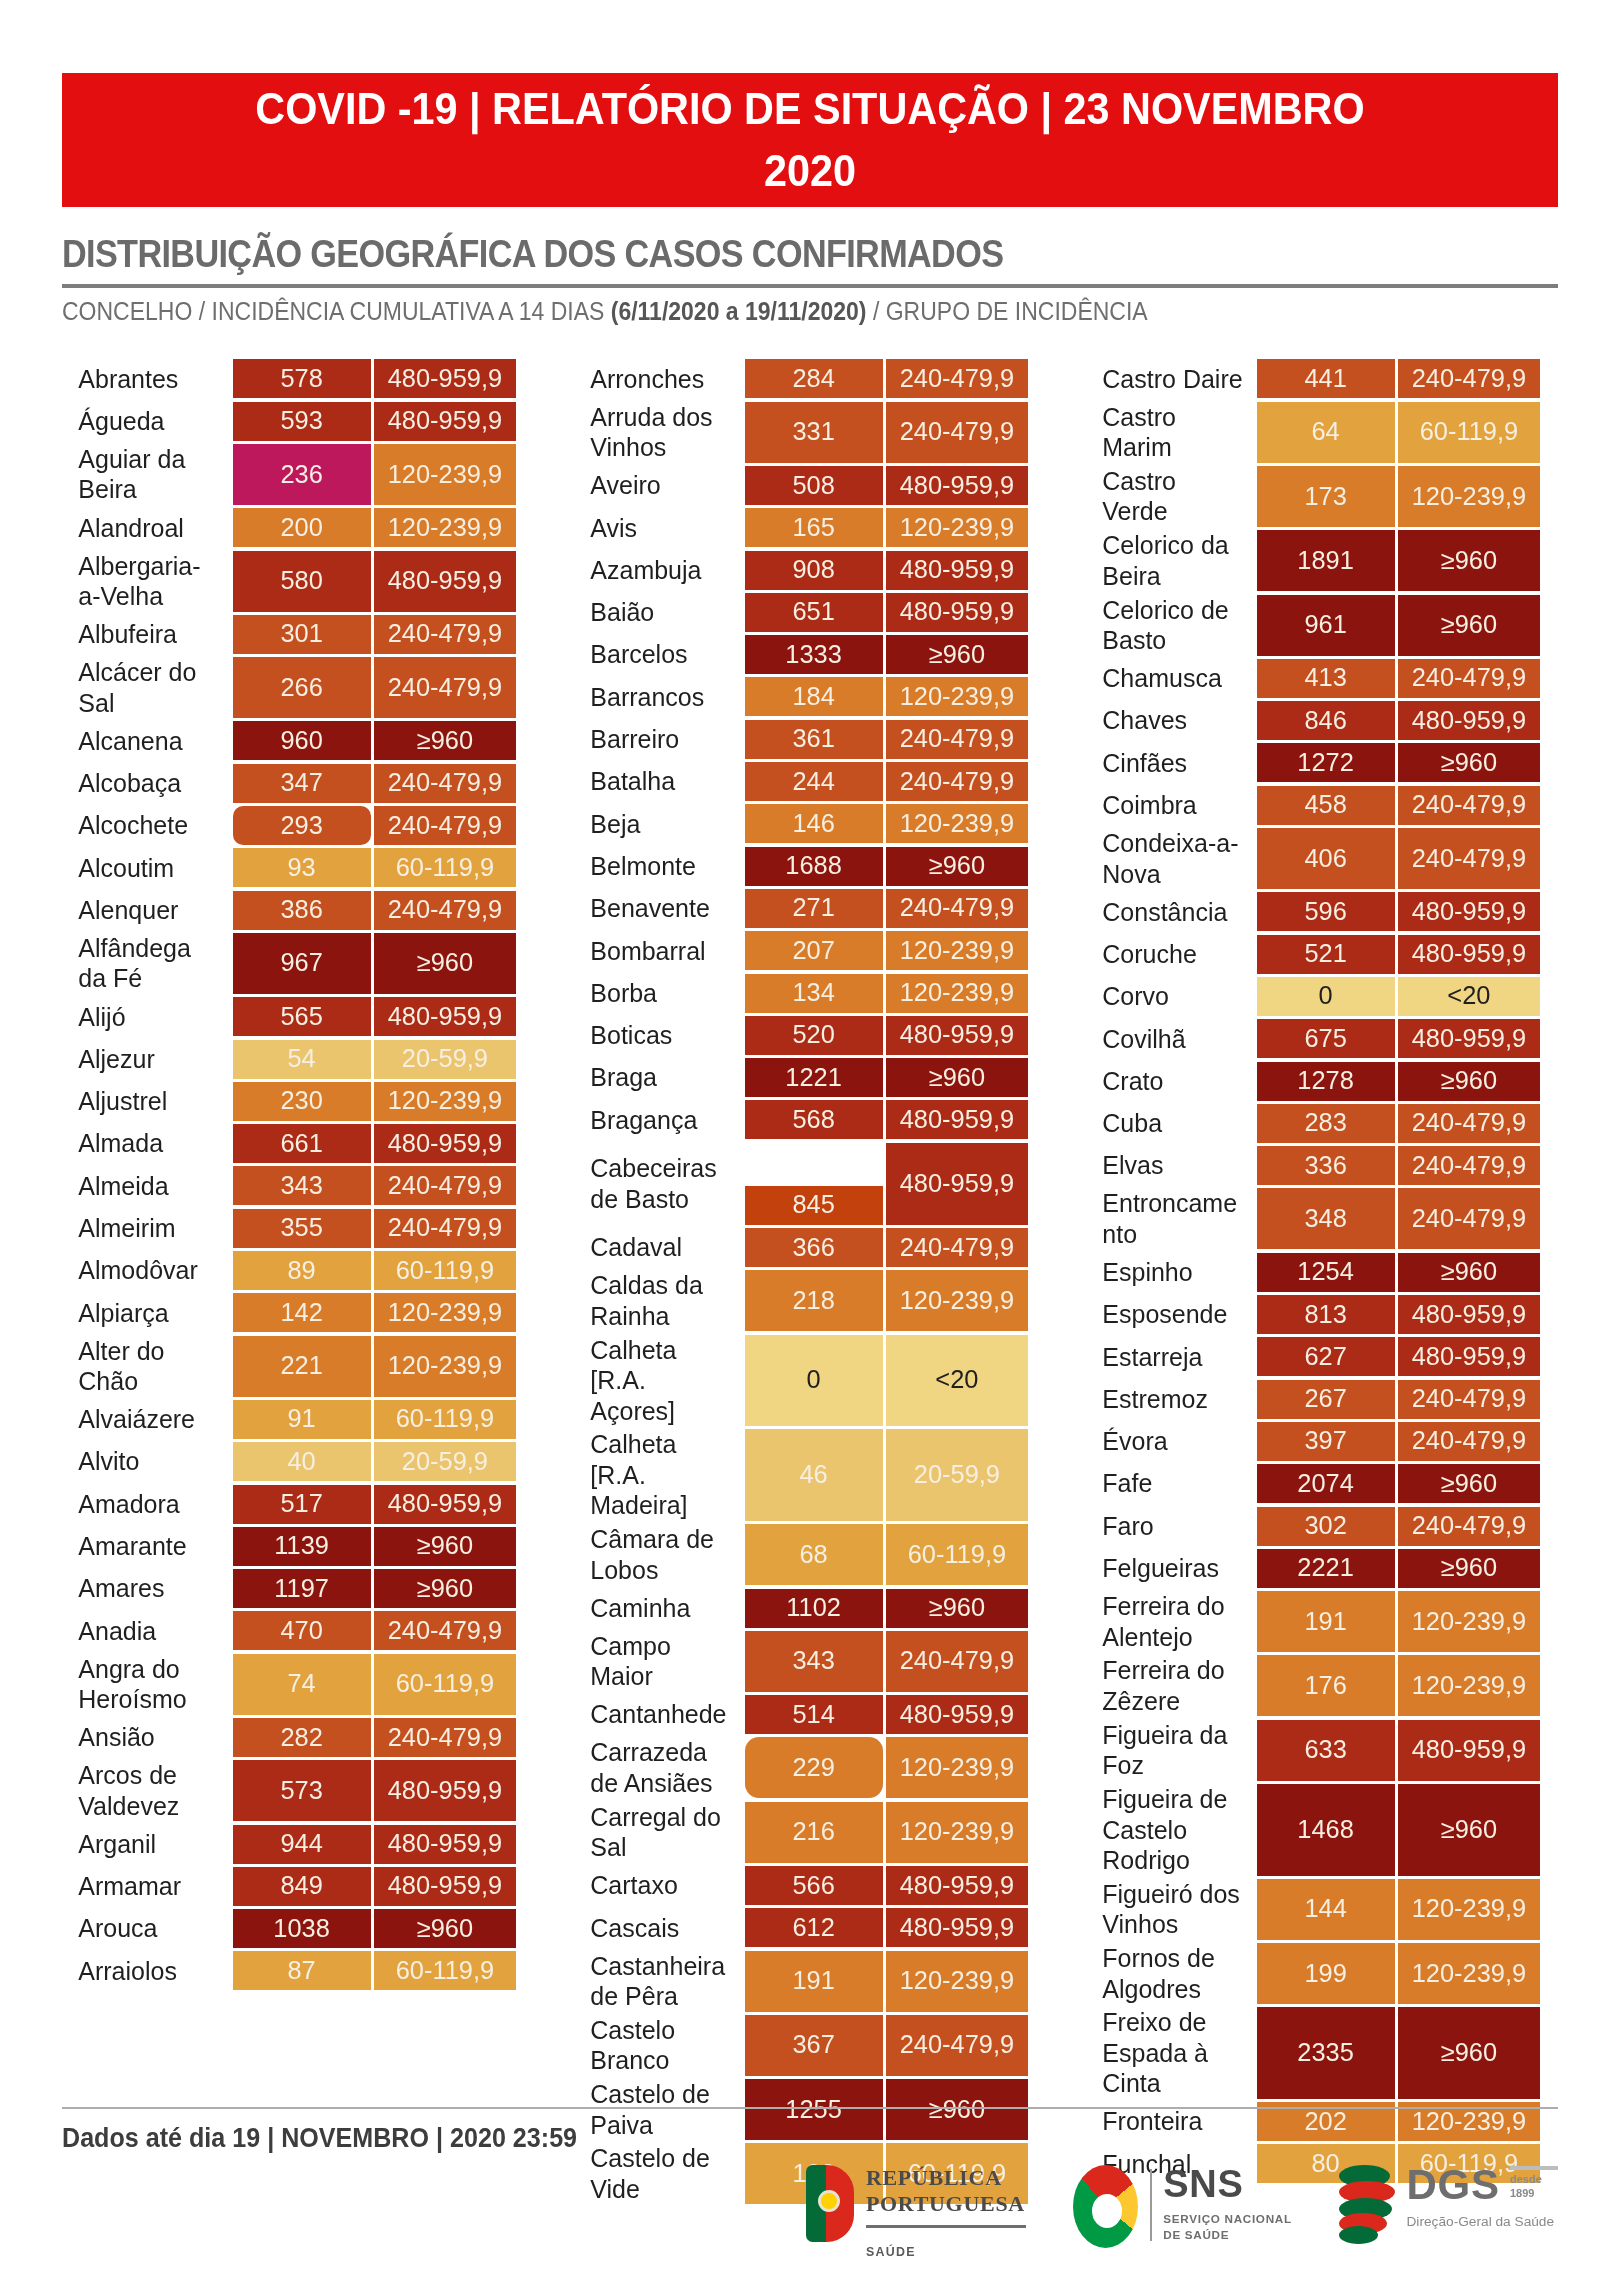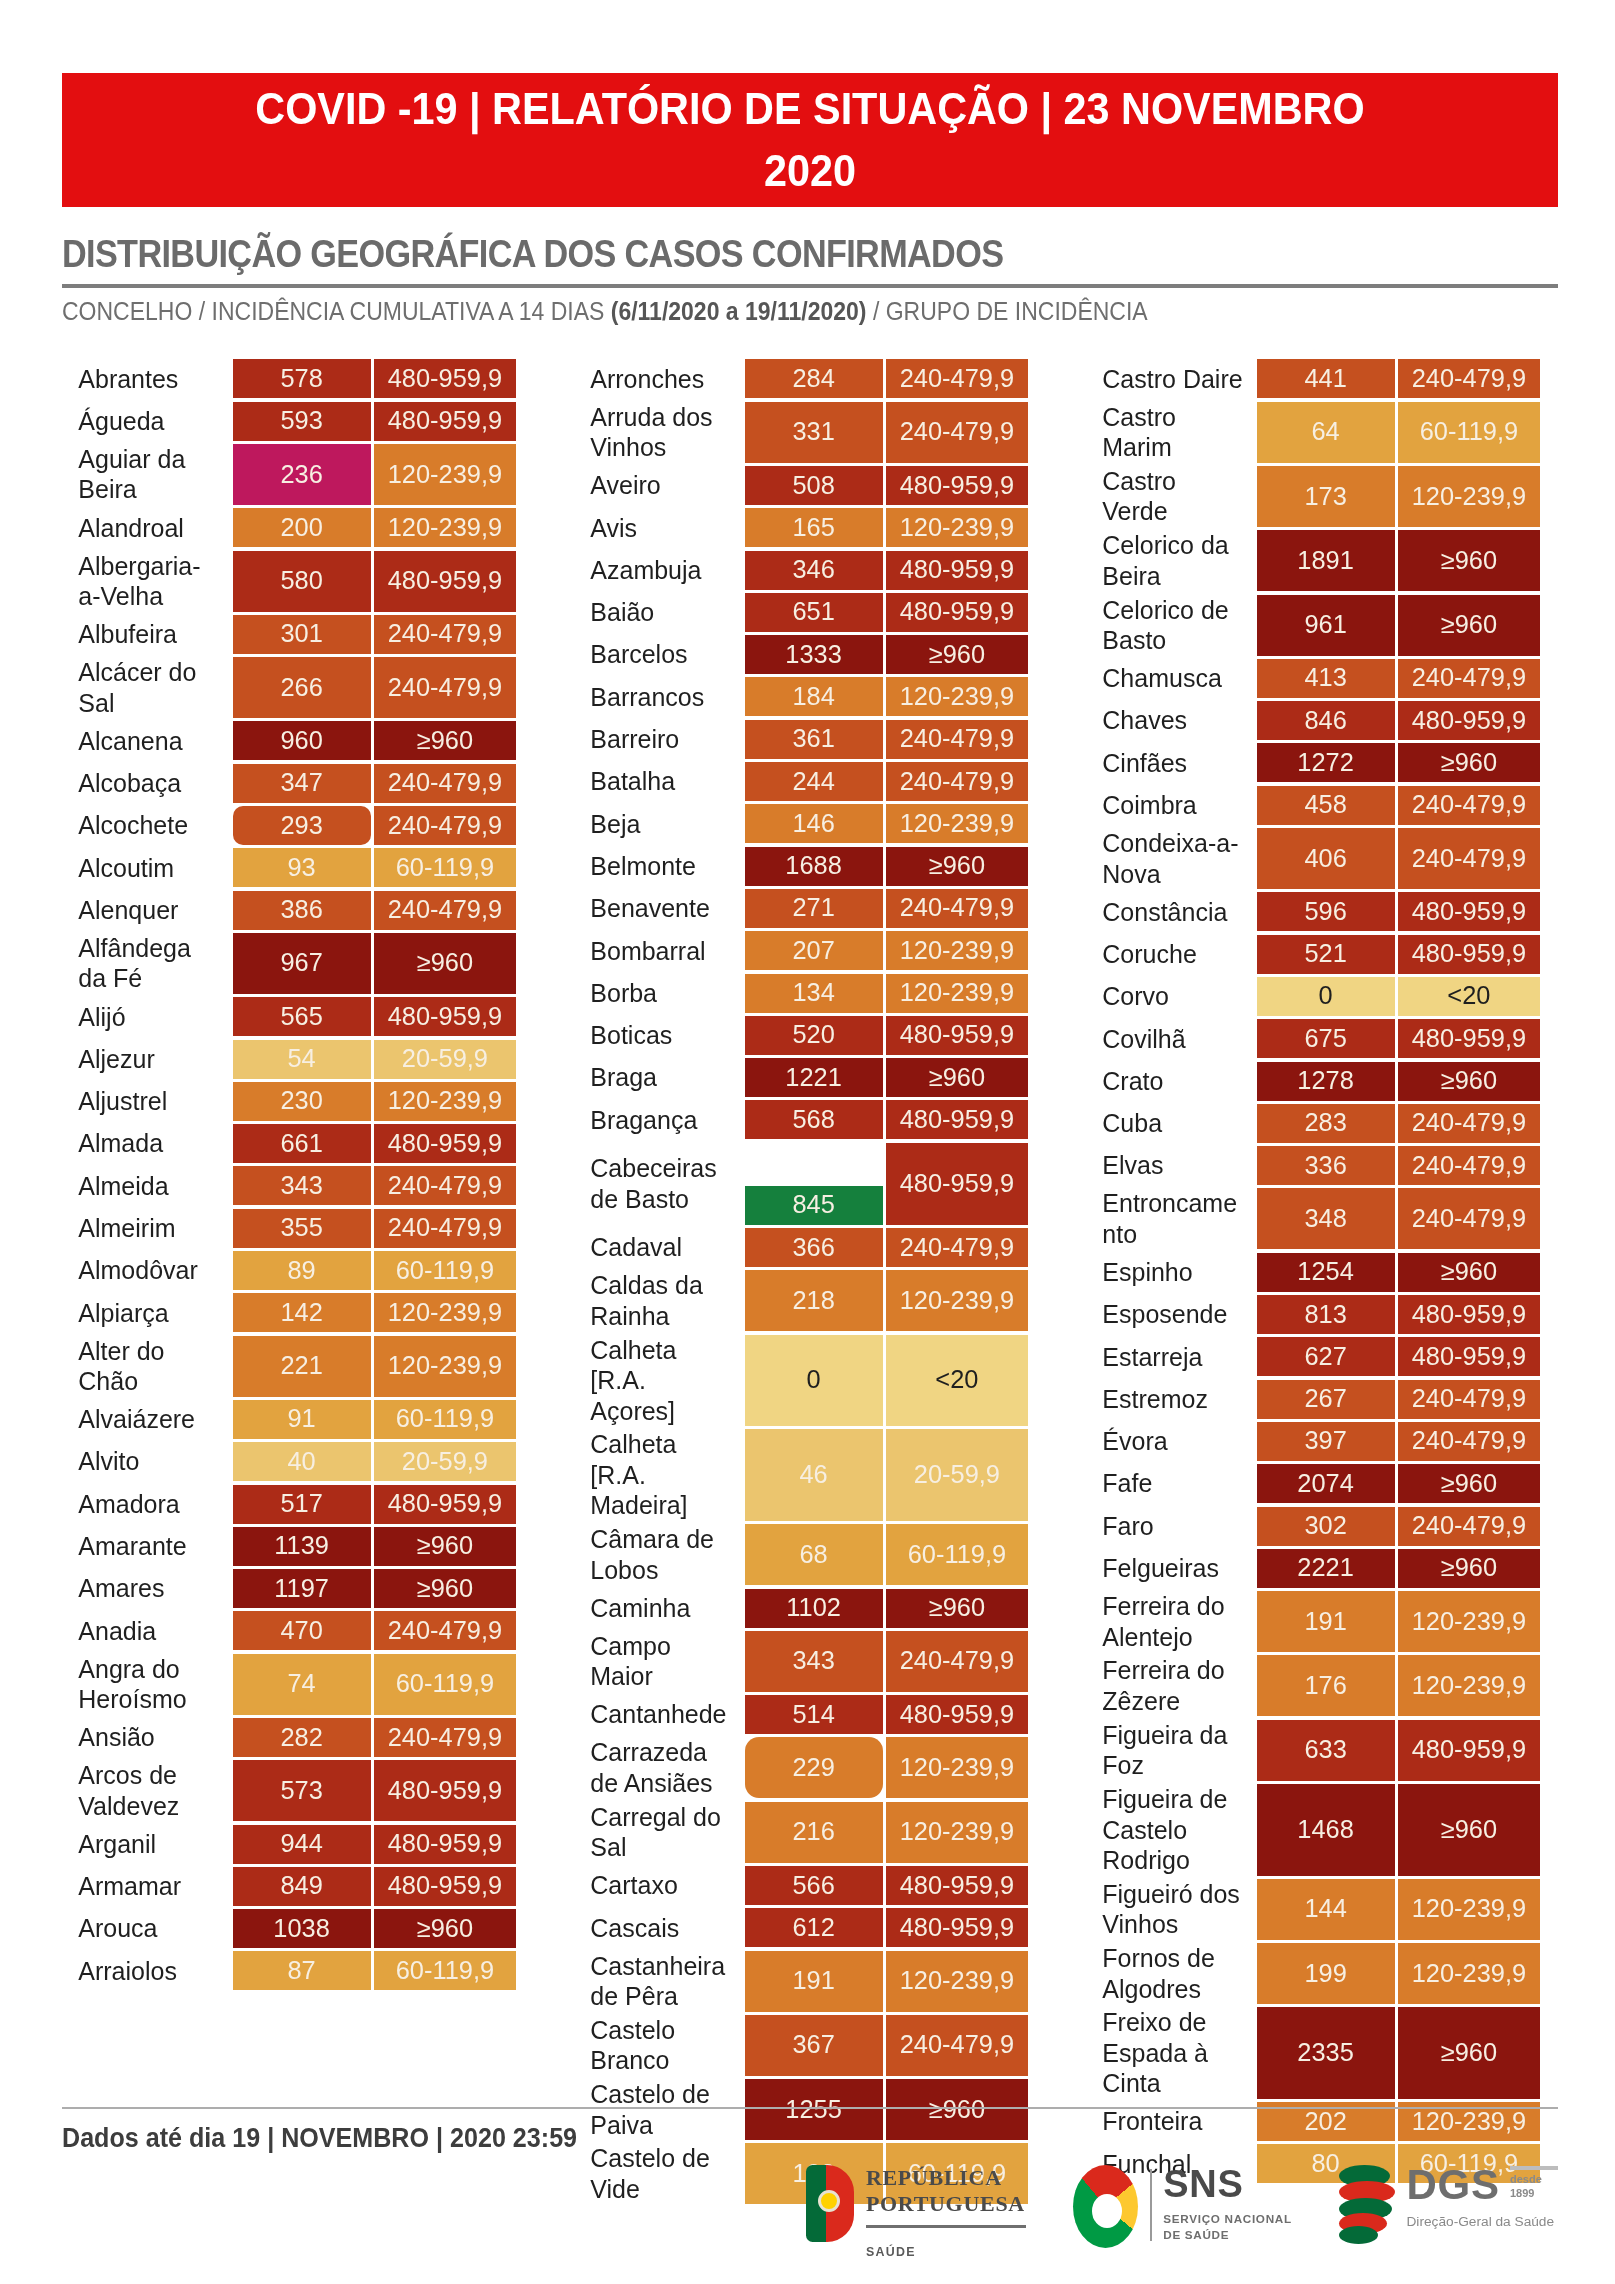--- a/index.html
+++ b/index.html
@@ -315,21 +315,21 @@
           <div class="cell" style="background: rgb(172, 43, 23);">508</div>
           <div class="cell" style="background: rgb(172, 43, 23);">480-959,9</div>
         </div>
         <div class="row">
           <div class="mname">Avis</div>
           <div class="cell" style="background: rgb(216, 124, 42);">165</div>
           <div class="cell" style="background: rgb(216, 124, 42);">120-239,9</div>
         </div>
         <div class="row">
           <div class="mname">Azambuja</div>
-          <div class="cell" style="background: rgb(172, 43, 23);">346</div>
+          <div class="cell" style="background: rgb(172, 43, 23);">908</div>
           <div class="cell" style="background: rgb(172, 43, 23);">480-959,9</div>
         </div>
         <div class="row">
           <div class="mname">Baião</div>
           <div class="cell" style="background: rgb(172, 43, 23);">651</div>
           <div class="cell" style="background: rgb(172, 43, 23);">480-959,9</div>
         </div>
         <div class="row">
           <div class="mname">Barcelos</div>
           <div class="cell" style="background: rgb(139, 21, 14);">1333</div>
@@ -385,21 +385,21 @@
           <div class="cell" style="background: rgb(139, 21, 14);">1221</div>
           <div class="cell" style="background: rgb(139, 21, 14);">≥960</div>
         </div>
         <div class="row">
           <div class="mname">Bragança</div>
           <div class="cell" style="background: rgb(172, 43, 23);">568</div>
           <div class="cell" style="background: rgb(172, 43, 23);">480-959,9</div>
         </div>
         <div class="row">
           <div class="mname">Cabeceiras de Basto</div>
-          <div class="cell" style="background: #15803d; margin-top: 43px;">845</div>
+          <div class="cell" style="background: #c2410c; margin-top: 43px;">845</div>
           <div class="cell" style="background: rgb(172, 43, 23);">480-959,9</div>
         </div>
         <div class="row">
           <div class="mname">Cadaval</div>
           <div class="cell" style="background: rgb(197, 80, 31);">366</div>
           <div class="cell" style="background: rgb(197, 80, 31);">240-479,9</div>
         </div>
         <div class="row">
           <div class="mname">Caldas da Rainha</div>
           <div class="cell" style="background: rgb(216, 124, 42);">218</div>

